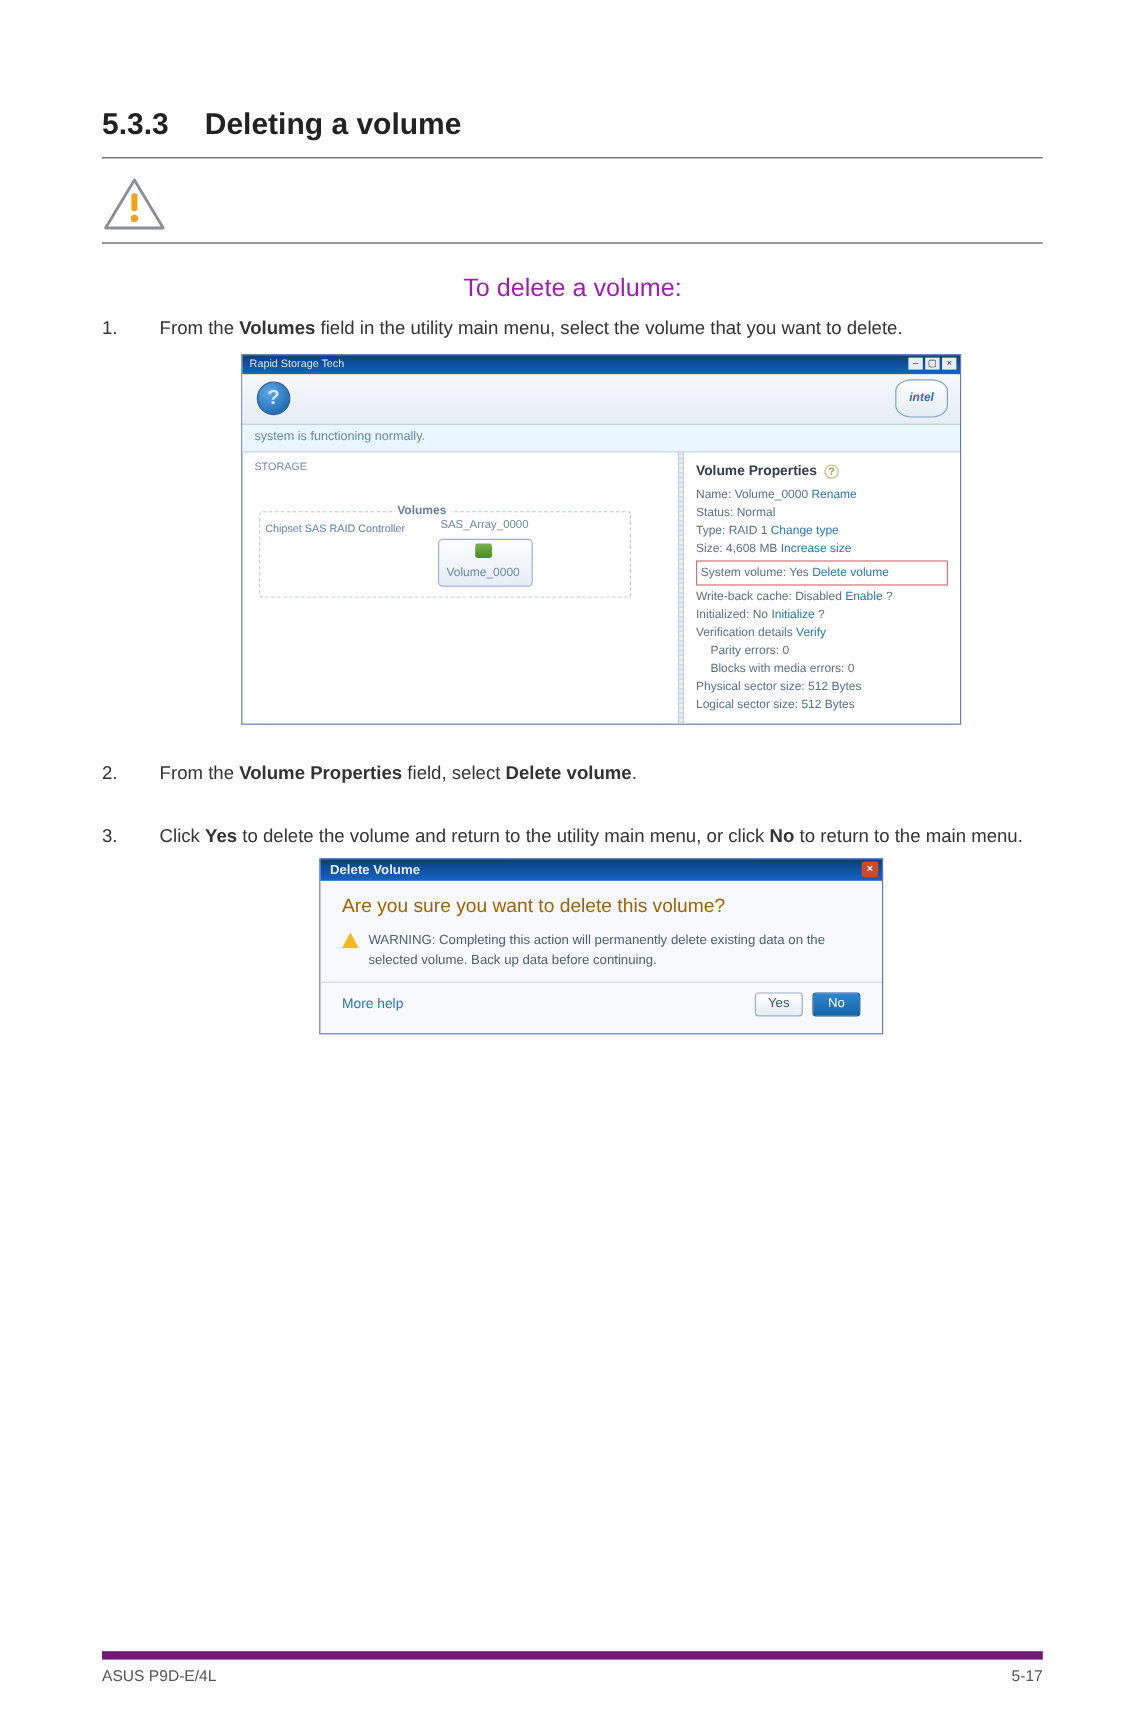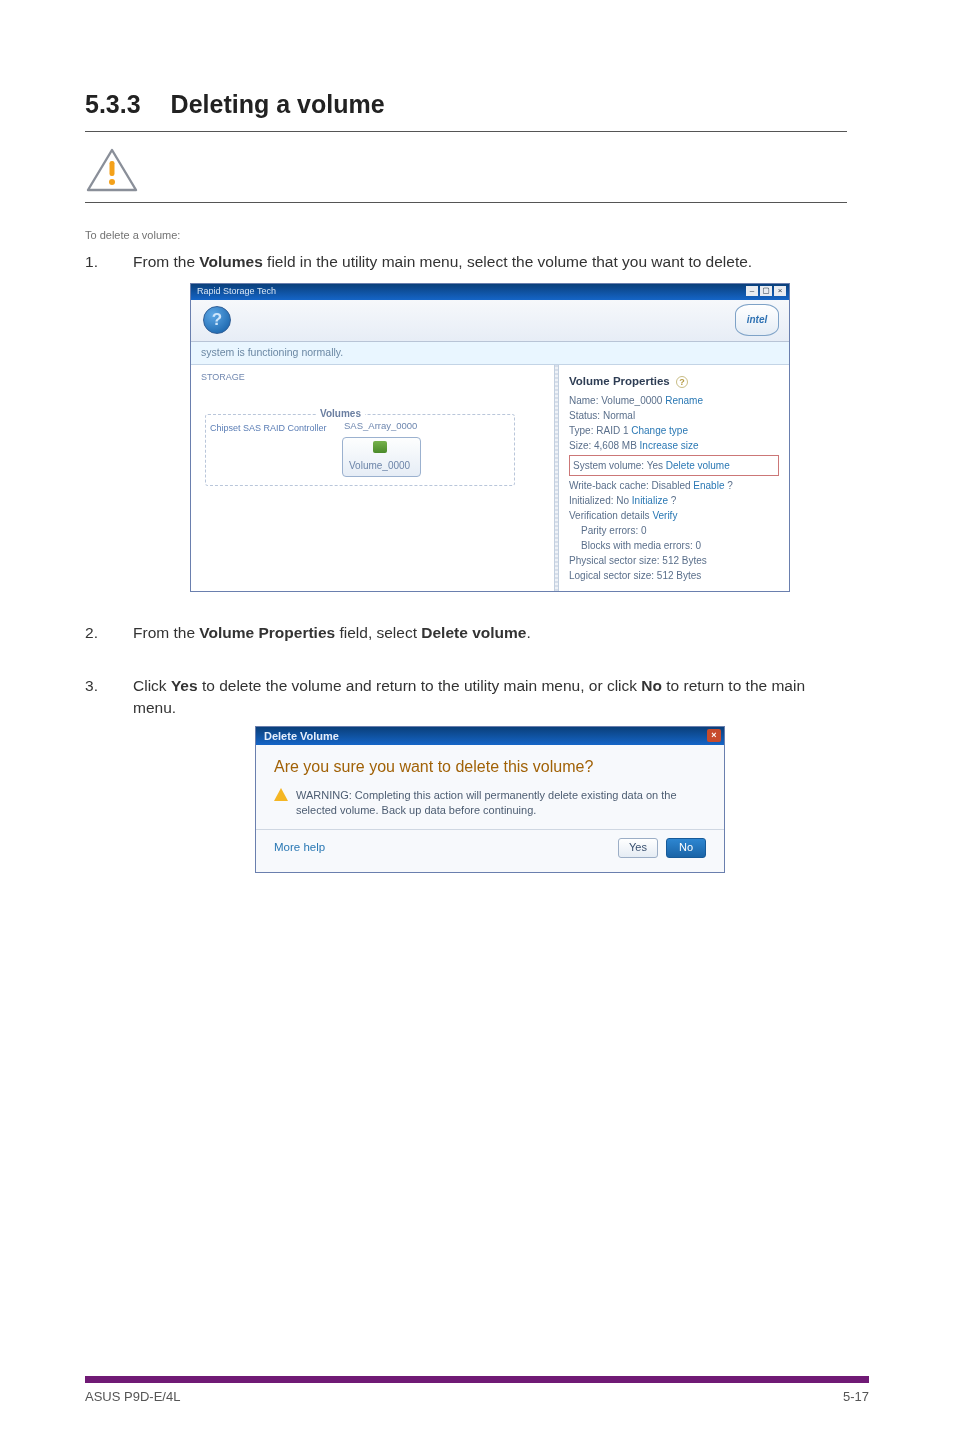--- a/index.html
+++ b/index.html
@@ -1,46 +1,46 @@
 <!DOCTYPE html>
 <html><head>
 <meta charset="utf-8">
 <style>
   * { box-sizing: border-box; margin: 0; padding: 0; }
   html, body { width: 954px; height: 1438px; background: #fff; font-family: Arial, Helvetica, sans-serif; color: #333; }
-  .page { position: relative; width: 954px; height: 1438px; padding: 90px 107px 40px 85px; }
+  .page { position: relative; width: 954px; height: 1438px; padding: 90px 85px 40px 85px; }
 
   .section-heading { display: flex; align-items: baseline; gap: 30px; margin-bottom: 12px; }
   .sec-num { font-size: 25px; font-weight: bold; color: #222; }
   .sec-title { font-size: 25px; font-weight: bold; color: #222; }
   .rule { border: none; border-top: 1px solid #555; margin: 4px 0 14px 0; }
 
   .callout-row { display: flex; align-items: flex-start; gap: 20px; margin-bottom: 8px; }
   .callout-icon { width: 54px; height: 48px; flex: 0 0 54px; display: flex; align-items: center; justify-content: center; }
   .callout-text { font-size: 14.5px; line-height: 1.45; color: #333; flex: 1; padding-top: 2px; }
 
-  .body-para { font-size: 11px; margin-top: 26px; margin-bottom: 10px; color: #737373; }
+  .body-para { font-size: 21px; margin-top: 26px; margin-bottom: 10px; color: #a21caf; text-align: center; }
   ol.steps { list-style: none; counter-reset: step; padding-left: 0; }
   ol.steps > li { counter-increment: step; position: relative; padding-left: 48px; font-size: 15.5px; line-height: 1.45; color: #333; margin-bottom: 30px; }
   ol.steps > li::before { content: counter(step) "."; position: absolute; left: 0; top: 0; }
 
   .app-shot { width: 600px; margin: 10px auto 28px auto; border: 1px solid #6a7fae; background: #fff; font-size: 11px; color: #3a4a6a; }
   .app-title { background: linear-gradient(#0a3f7a, #1565c7); height: 16px; position: relative; color: #d8e6f5; font-size: 9px; padding: 1px 6px; }
   .app-title .wbtn { position: absolute; right: 3px; top: 2px; display: flex; gap: 2px; }
   .app-title .wbtn span { display: inline-block; width: 12px; height: 10px; background: #e9ecf1; color: #234; font-size: 8px; text-align: center; line-height: 10px; }
   .app-toolbar { height: 42px; background: linear-gradient(#f6f8fb, #e7edf6); position: relative; border-bottom: 1px solid #b8c4d6; }
   .help-circle { position: absolute; top: 6px; left: 12px; width: 28px; height: 28px; border-radius: 50%; background: radial-gradient(circle at 35% 30%, #5ea8e6, #0f5aa3); color: #cfe6fb; display: flex; align-items: center; justify-content: center; font-weight: bold; font-size: 17px; border: 1px solid #305e96; }
   .intel-badge { position: absolute; right: 10px; top: 4px; width: 44px; height: 32px; border: 1px solid #7ea2c7; border-radius: 14px/10px; background: linear-gradient(#fff, #e4ecf5); display: flex; align-items: center; justify-content: center; color: #2f72b3; font-size: 10px; font-style: italic; font-weight: bold; }
   .status-strip { background: #e9f6ff; border-bottom: 1px solid #c3d4e6; padding: 3px 10px; color: #6b88a4; font-size: 10.5px; }
   .app-body { display: flex; min-height: 220px; }
   .left-pane { flex: 1 1 auto; padding: 6px 10px 12px 10px; position: relative; }
   .storage-label { color: #7188b0; font-size: 9px; margin-bottom: 30px; }
   .vol-groupbox { border: 1px dashed #b9c6da; border-radius: 3px; padding: 4px 4px 8px 4px; position: relative; width: 310px; margin-left: 4px; }
   .vol-groupbox .gb-legend { position: absolute; top: -8px; left: 110px; background: #fff; color: #6a7ea0; font-size: 10px; font-weight: bold; padding: 0 4px; }
-  .ctrl-row { display: flex; align-items: flex-start; gap: 12px; }
+  .ctrl-row { display: flex; align-items: flex-start; gap: 24px; }
   .ctrl-label { color: #5a7db5; font-size: 9px; flex: 0 0 120px; padding-top: 3px; }
   .ctrl-stack { display: flex; flex-direction: column; gap: 4px; }
   .array-row { color: #6e87af; font-size: 9.5px; padding-left: 2px; }
   .vol-chip { display: inline-flex; align-items: center; gap: 6px; border: 1px solid #9bb1cf; border-radius: 4px; background: linear-gradient(#fdfefe, #e6edf6); padding: 3px 10px 3px 6px; color: #6d85a9; font-size: 10px; flex-direction: column; }
   .vol-chip .vicon { width: 14px; height: 12px; background: linear-gradient(#76b24c, #4a8a2a); border-radius: 2px; }
   .divider-v { width: 5px; background: repeating-linear-gradient(#d6deea, #d6deea 2px, #eef2f7 2px, #eef2f7 4px); border-left: 1px solid #c2cfdf; border-right: 1px solid #c2cfdf; }
   .right-pane { width: 230px; padding: 8px 10px; }
   .rp-hdr { font-weight: bold; color: #2e3d54; font-size: 11.5px; margin-bottom: 4px; }
   .rp-hdr .qm { display: inline-block; width: 12px; height: 12px; border-radius: 50%; border: 1px solid #c9bd86; color: #b59a43; font-size: 9px; text-align: center; line-height: 11px; margin-left: 3px; }
   .rp-line { color: #5a6f8b; font-size: 10px; line-height: 1.5; }

